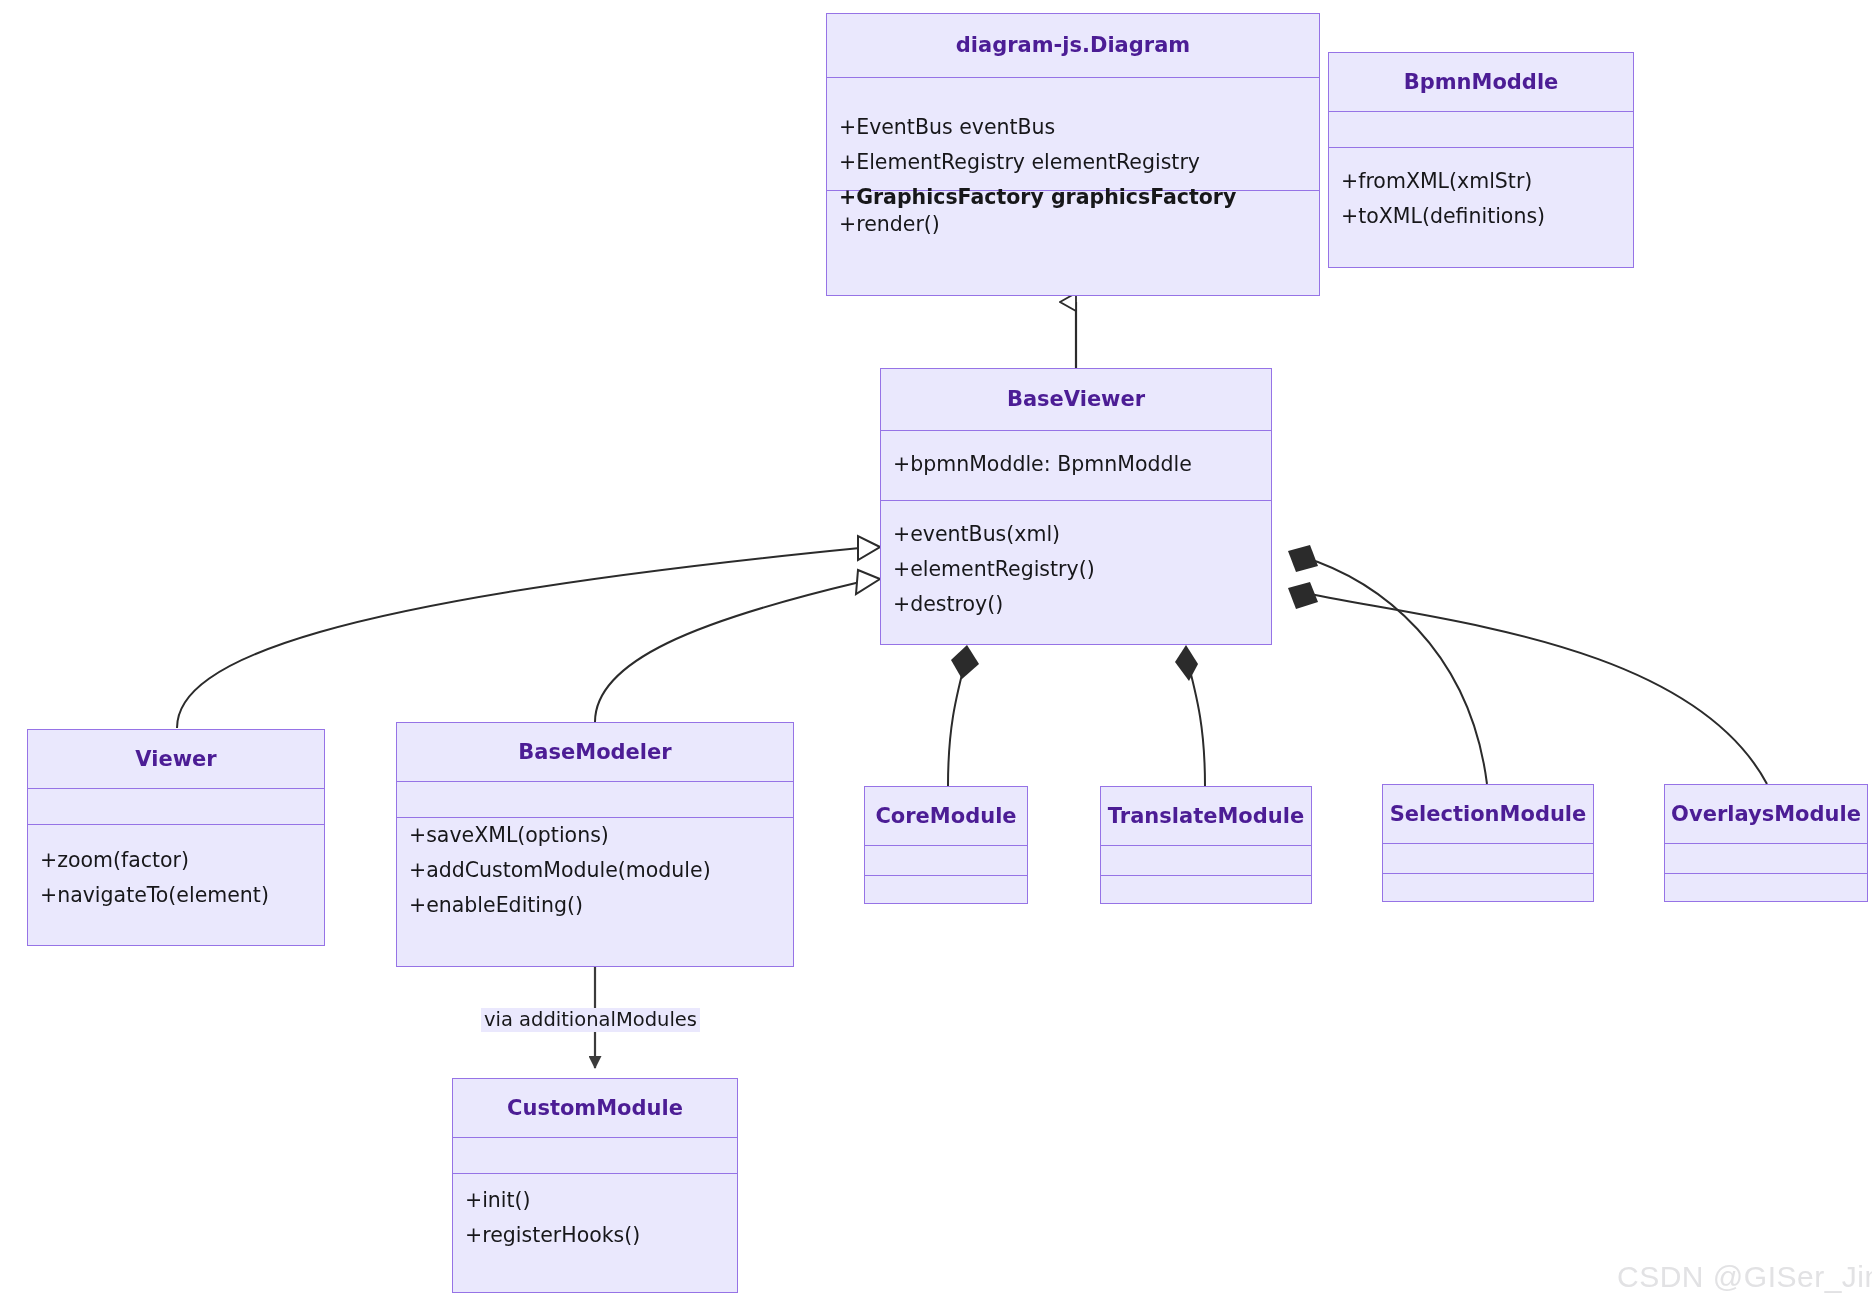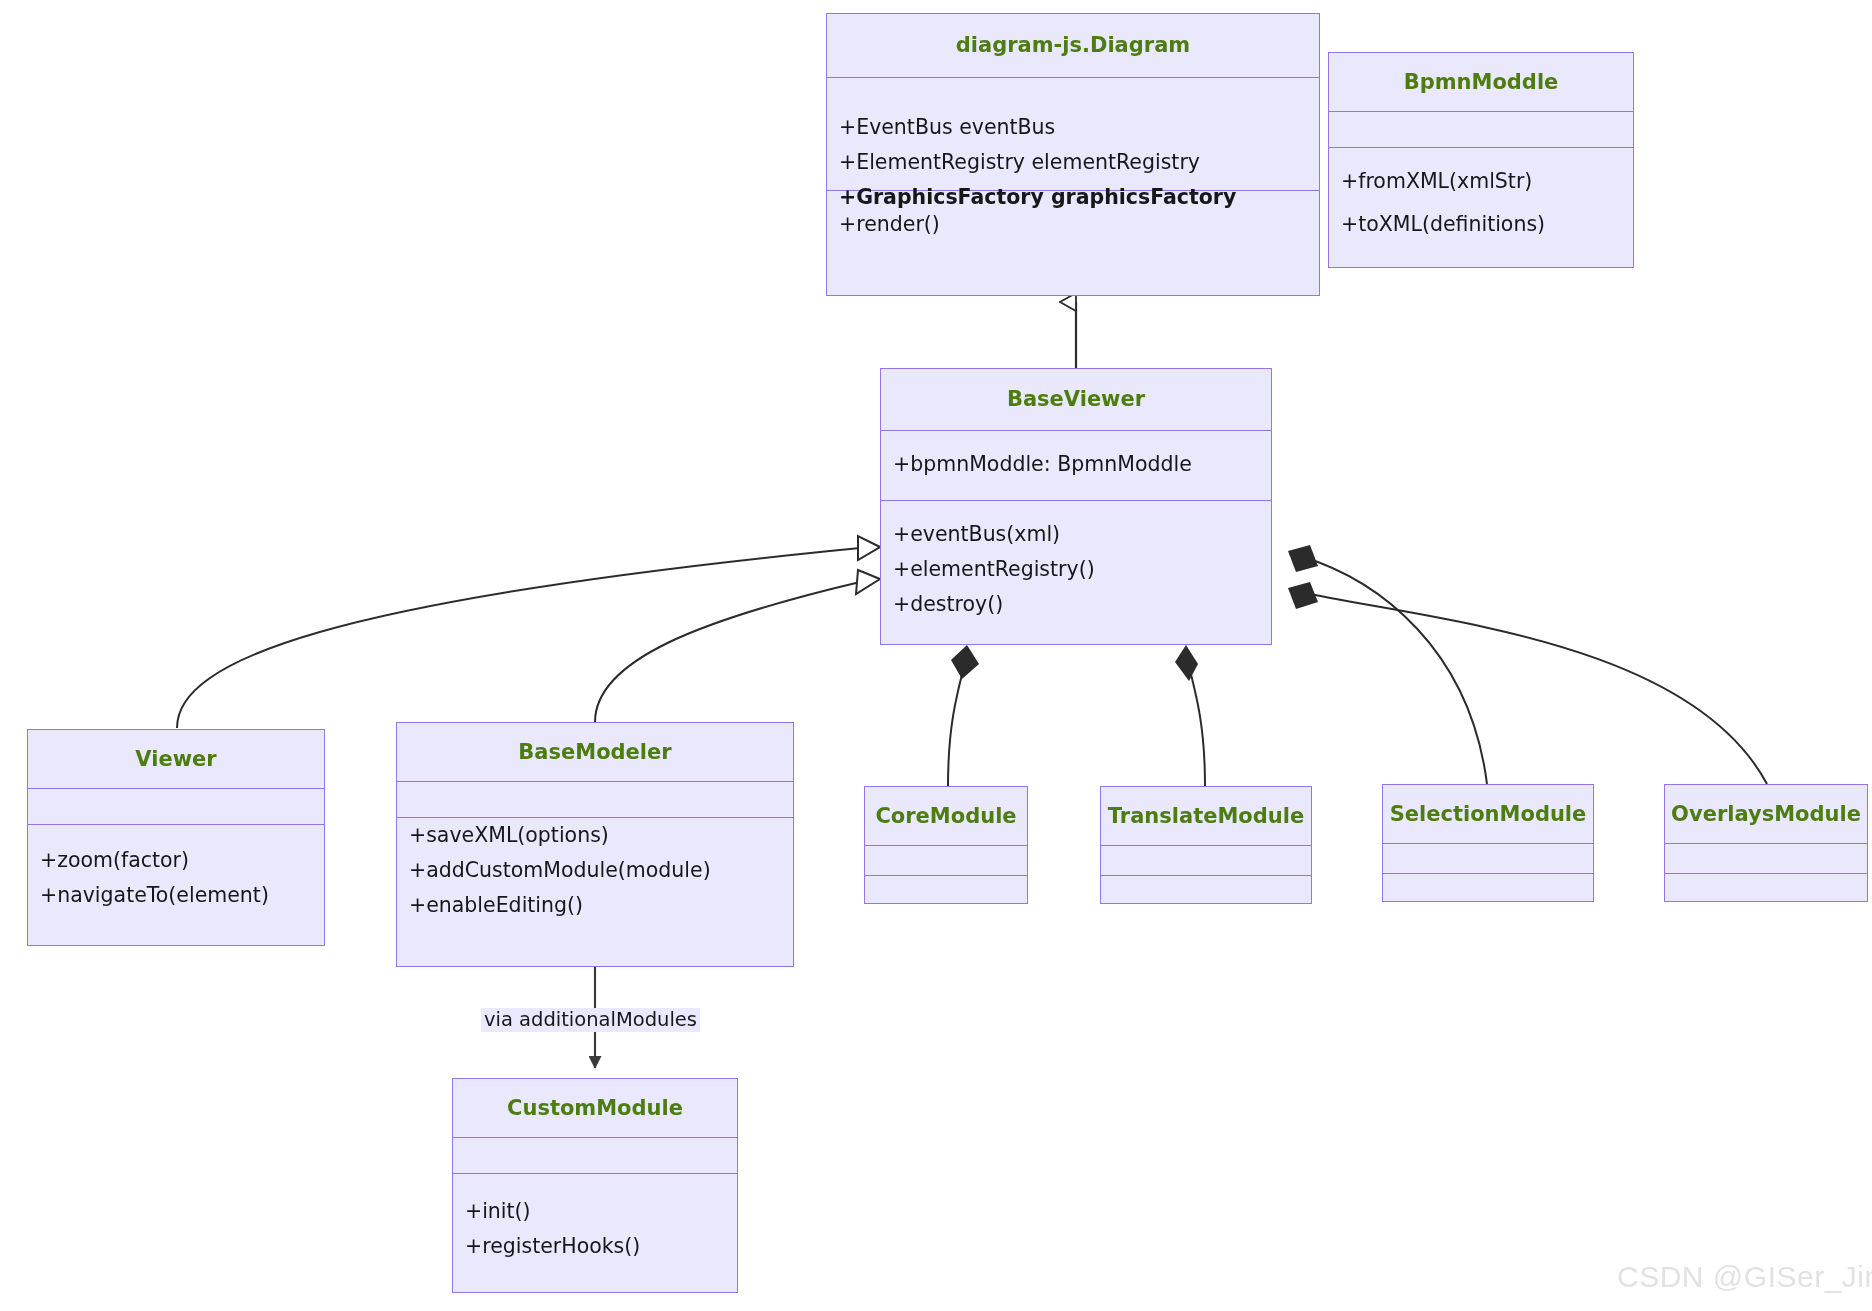--- a/index.html
+++ b/index.html
@@ -30,21 +30,21 @@
     position: absolute;
     box-sizing: border-box;
     background: #eae8fd;
     border: 1.6px solid #9673e6;
     z-index: 3;
   }
   .uml-title {
     text-align: center;
     font-weight: bold;
     font-size: 21px;
-    color: #4d7c0f;
+    color: #4c1d95;
     box-sizing: border-box;
   }
   .uml-sep {
     border-top: 1.6px solid #9673e6;
   }
   .uml-section {
     box-sizing: border-box;
     padding: 0 12px;
   }
   .uml-row {
@@ -137,21 +137,21 @@
     <div class="uml-section uml-sep" style="height:105px; padding-top:16px;">
       <div class="uml-row" style="height:35px; line-height:35px;">+render()</div>
     </div>
   </div>
 
   <div class="uml-class" style="left:1328px; top:52px; width:306px; height:216px;">
     <div class="uml-title" style="height:58px; line-height:58px;">BpmnModdle</div>
     <div class="uml-section uml-sep" style="height:36px;"></div>
     <div class="uml-section uml-sep" style="height:119px; padding-top:16px;">
       <div class="uml-row" style="height:35px; line-height:35px;">+fromXML(xmlStr)</div>
-      <div class="uml-row" style="height:35px; line-height:35px;margin-top:8px;">+toXML(definitions)</div>
+      <div class="uml-row" style="height:35px; line-height:35px;">+toXML(definitions)</div>
     </div>
   </div>
 
   <div class="uml-class" style="left:880px; top:368px; width:392px; height:277px;">
     <div class="uml-title" style="height:61px; line-height:61px;">BaseViewer</div>
     <div class="uml-section uml-sep" style="height:70px; padding-top:16px;">
       <div class="uml-row" style="height:35px; line-height:35px;">+bpmnModdle: BpmnModdle</div>
     </div>
     <div class="uml-section uml-sep" style="height:146px; padding-top:16px;">
       <div class="uml-row" style="height:35px; line-height:35px;">+eventBus(xml)</div>
@@ -175,21 +175,21 @@
     <div class="uml-section uml-sep" style="height:148px; padding-top:0;">
       <div class="uml-row" style="height:35px; line-height:35px;">+saveXML(options)</div>
       <div class="uml-row" style="height:35px; line-height:35px;">+addCustomModule(module)</div>
       <div class="uml-row" style="height:35px; line-height:35px;">+enableEditing()</div>
     </div>
   </div>
 
   <div class="uml-class" style="left:452px; top:1078px; width:286px; height:215px;">
     <div class="uml-title" style="height:58px; line-height:58px;">CustomModule</div>
     <div class="uml-section uml-sep" style="height:36px;"></div>
-    <div class="uml-section uml-sep" style="height:118px; padding-top:20px;">
+    <div class="uml-section uml-sep" style="height:118px; padding-top:9px;">
       <div class="uml-row" style="height:35px; line-height:35px;">+init()</div>
       <div class="uml-row" style="height:35px; line-height:35px;">+registerHooks()</div>
     </div>
   </div>
 
   <div class="uml-class" style="left:864px; top:786px; width:164px; height:118px;">
     <div class="uml-title" style="height:58px; line-height:58px;">CoreModule</div>
     <div class="uml-section uml-sep" style="height:30px;"></div>
     <div class="uml-section uml-sep" style="height:30px;"></div>
   </div>

